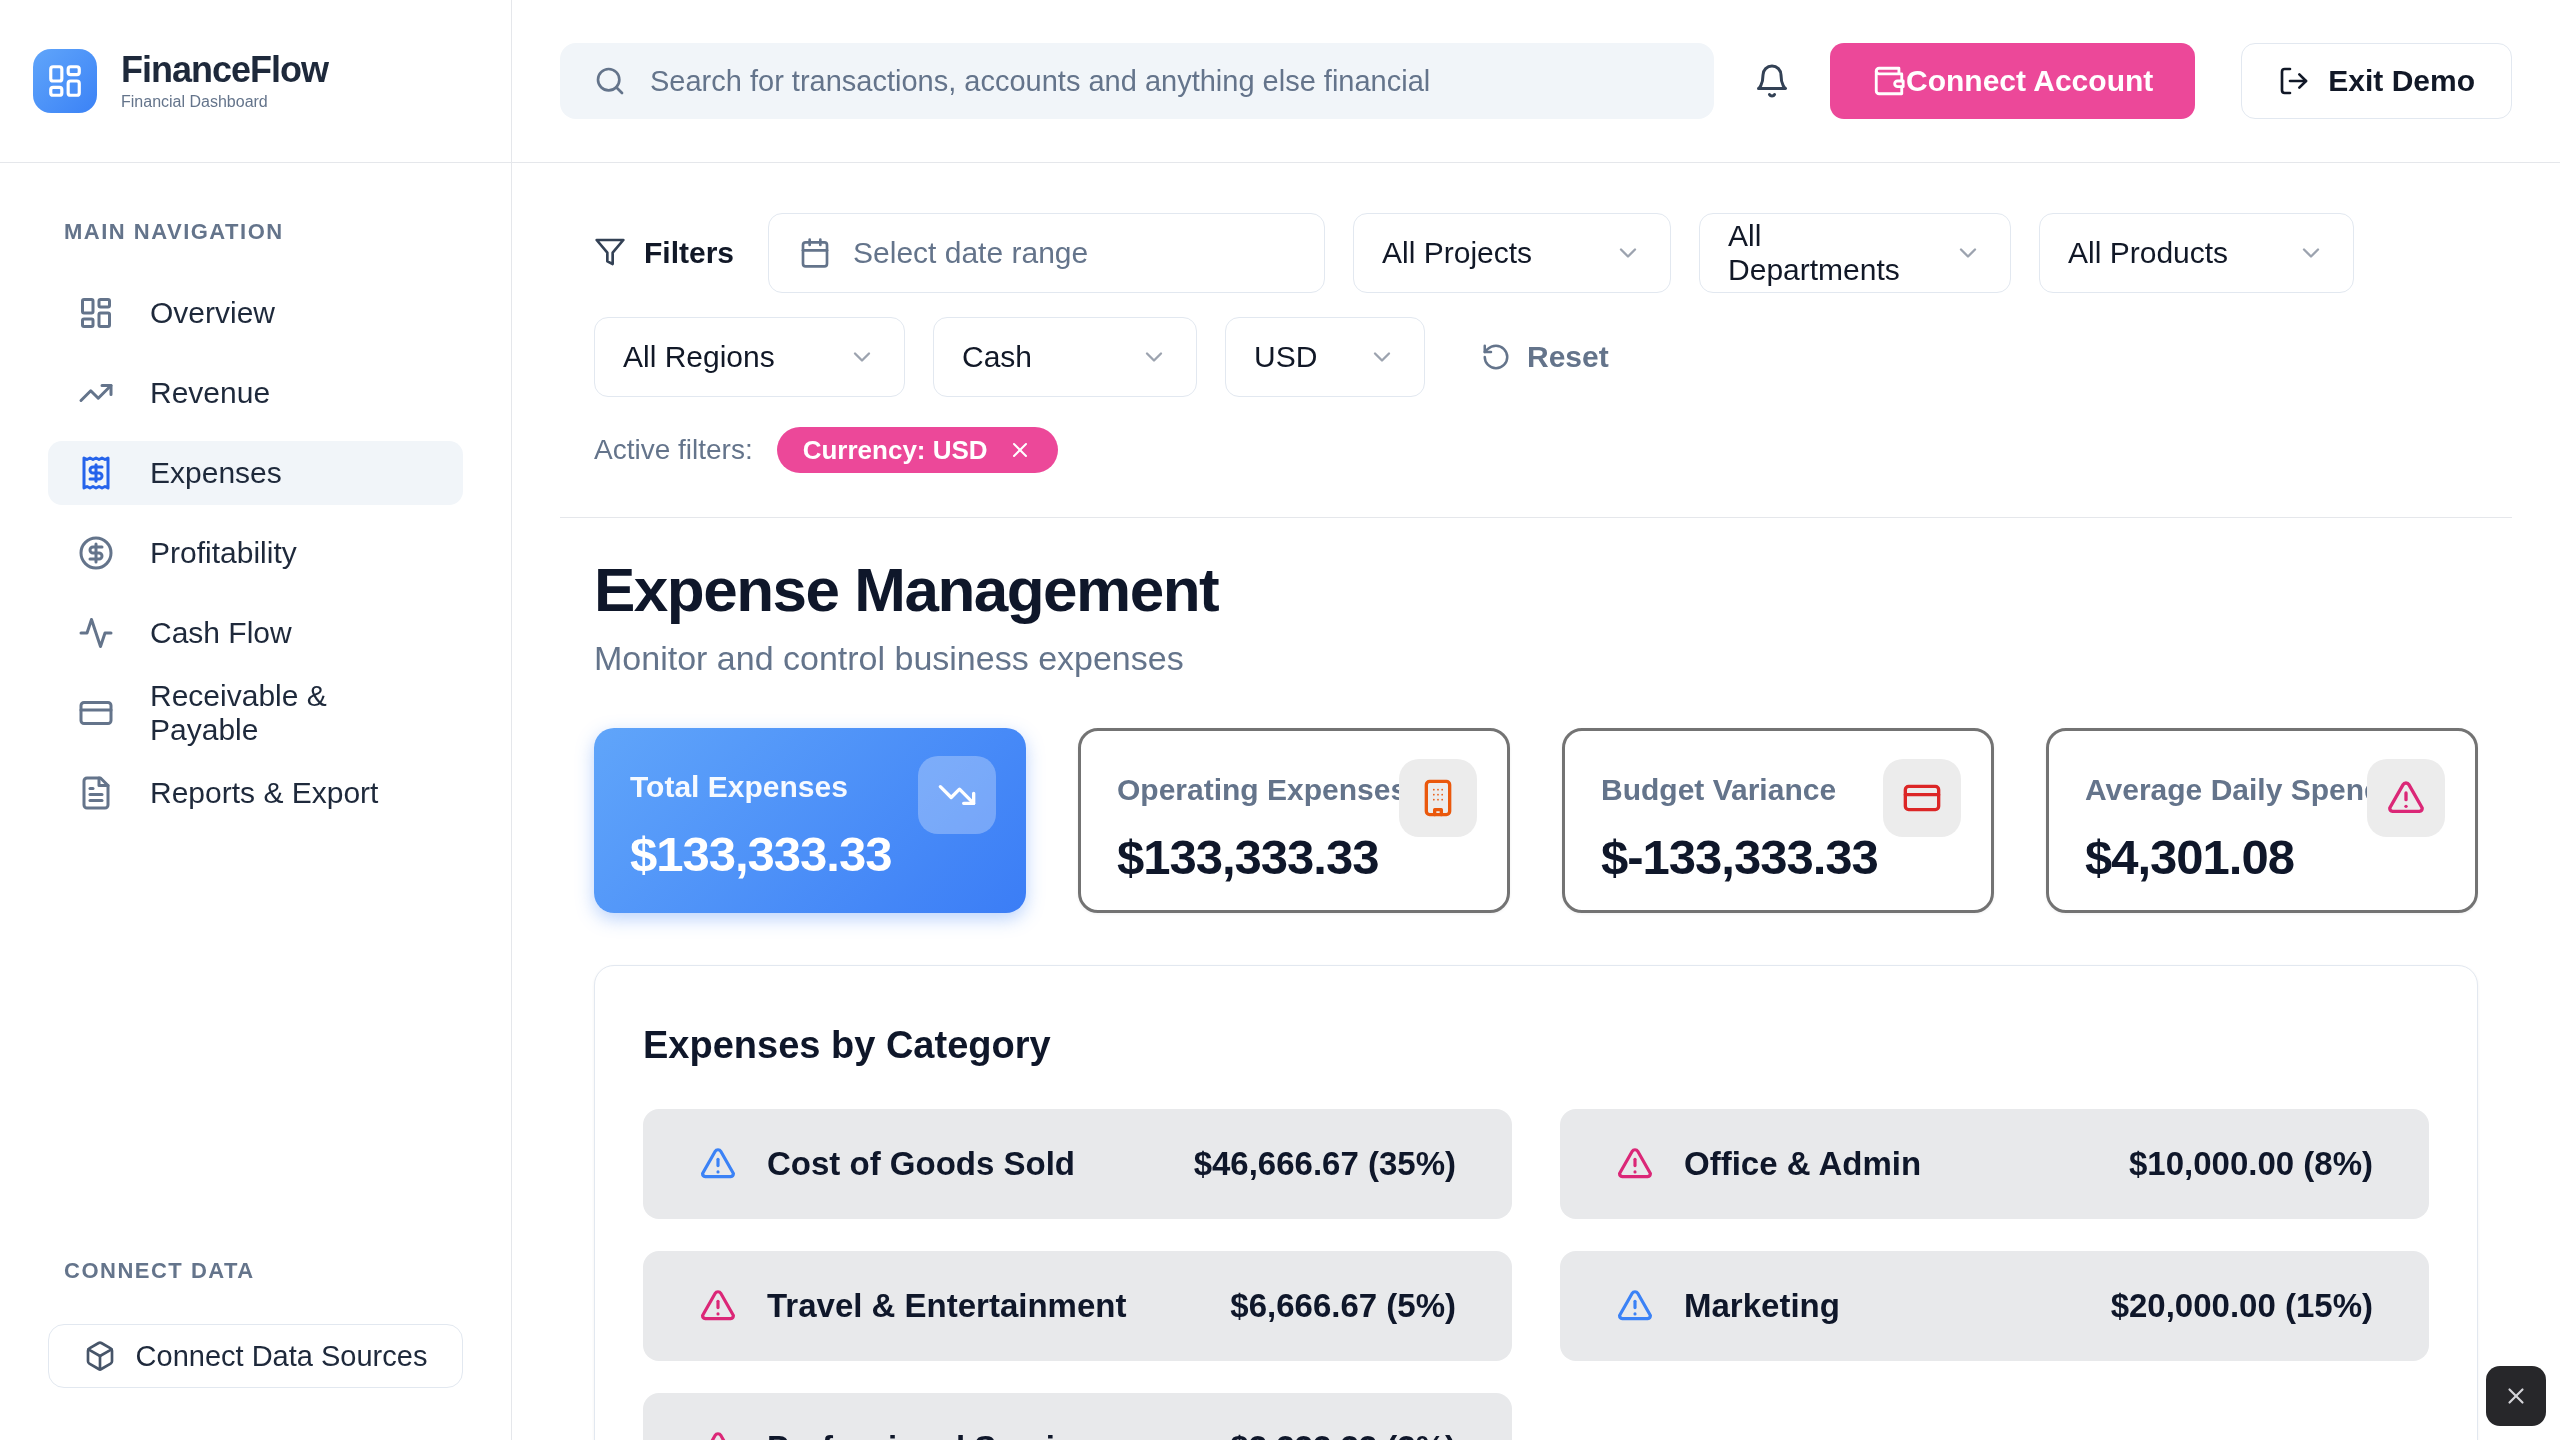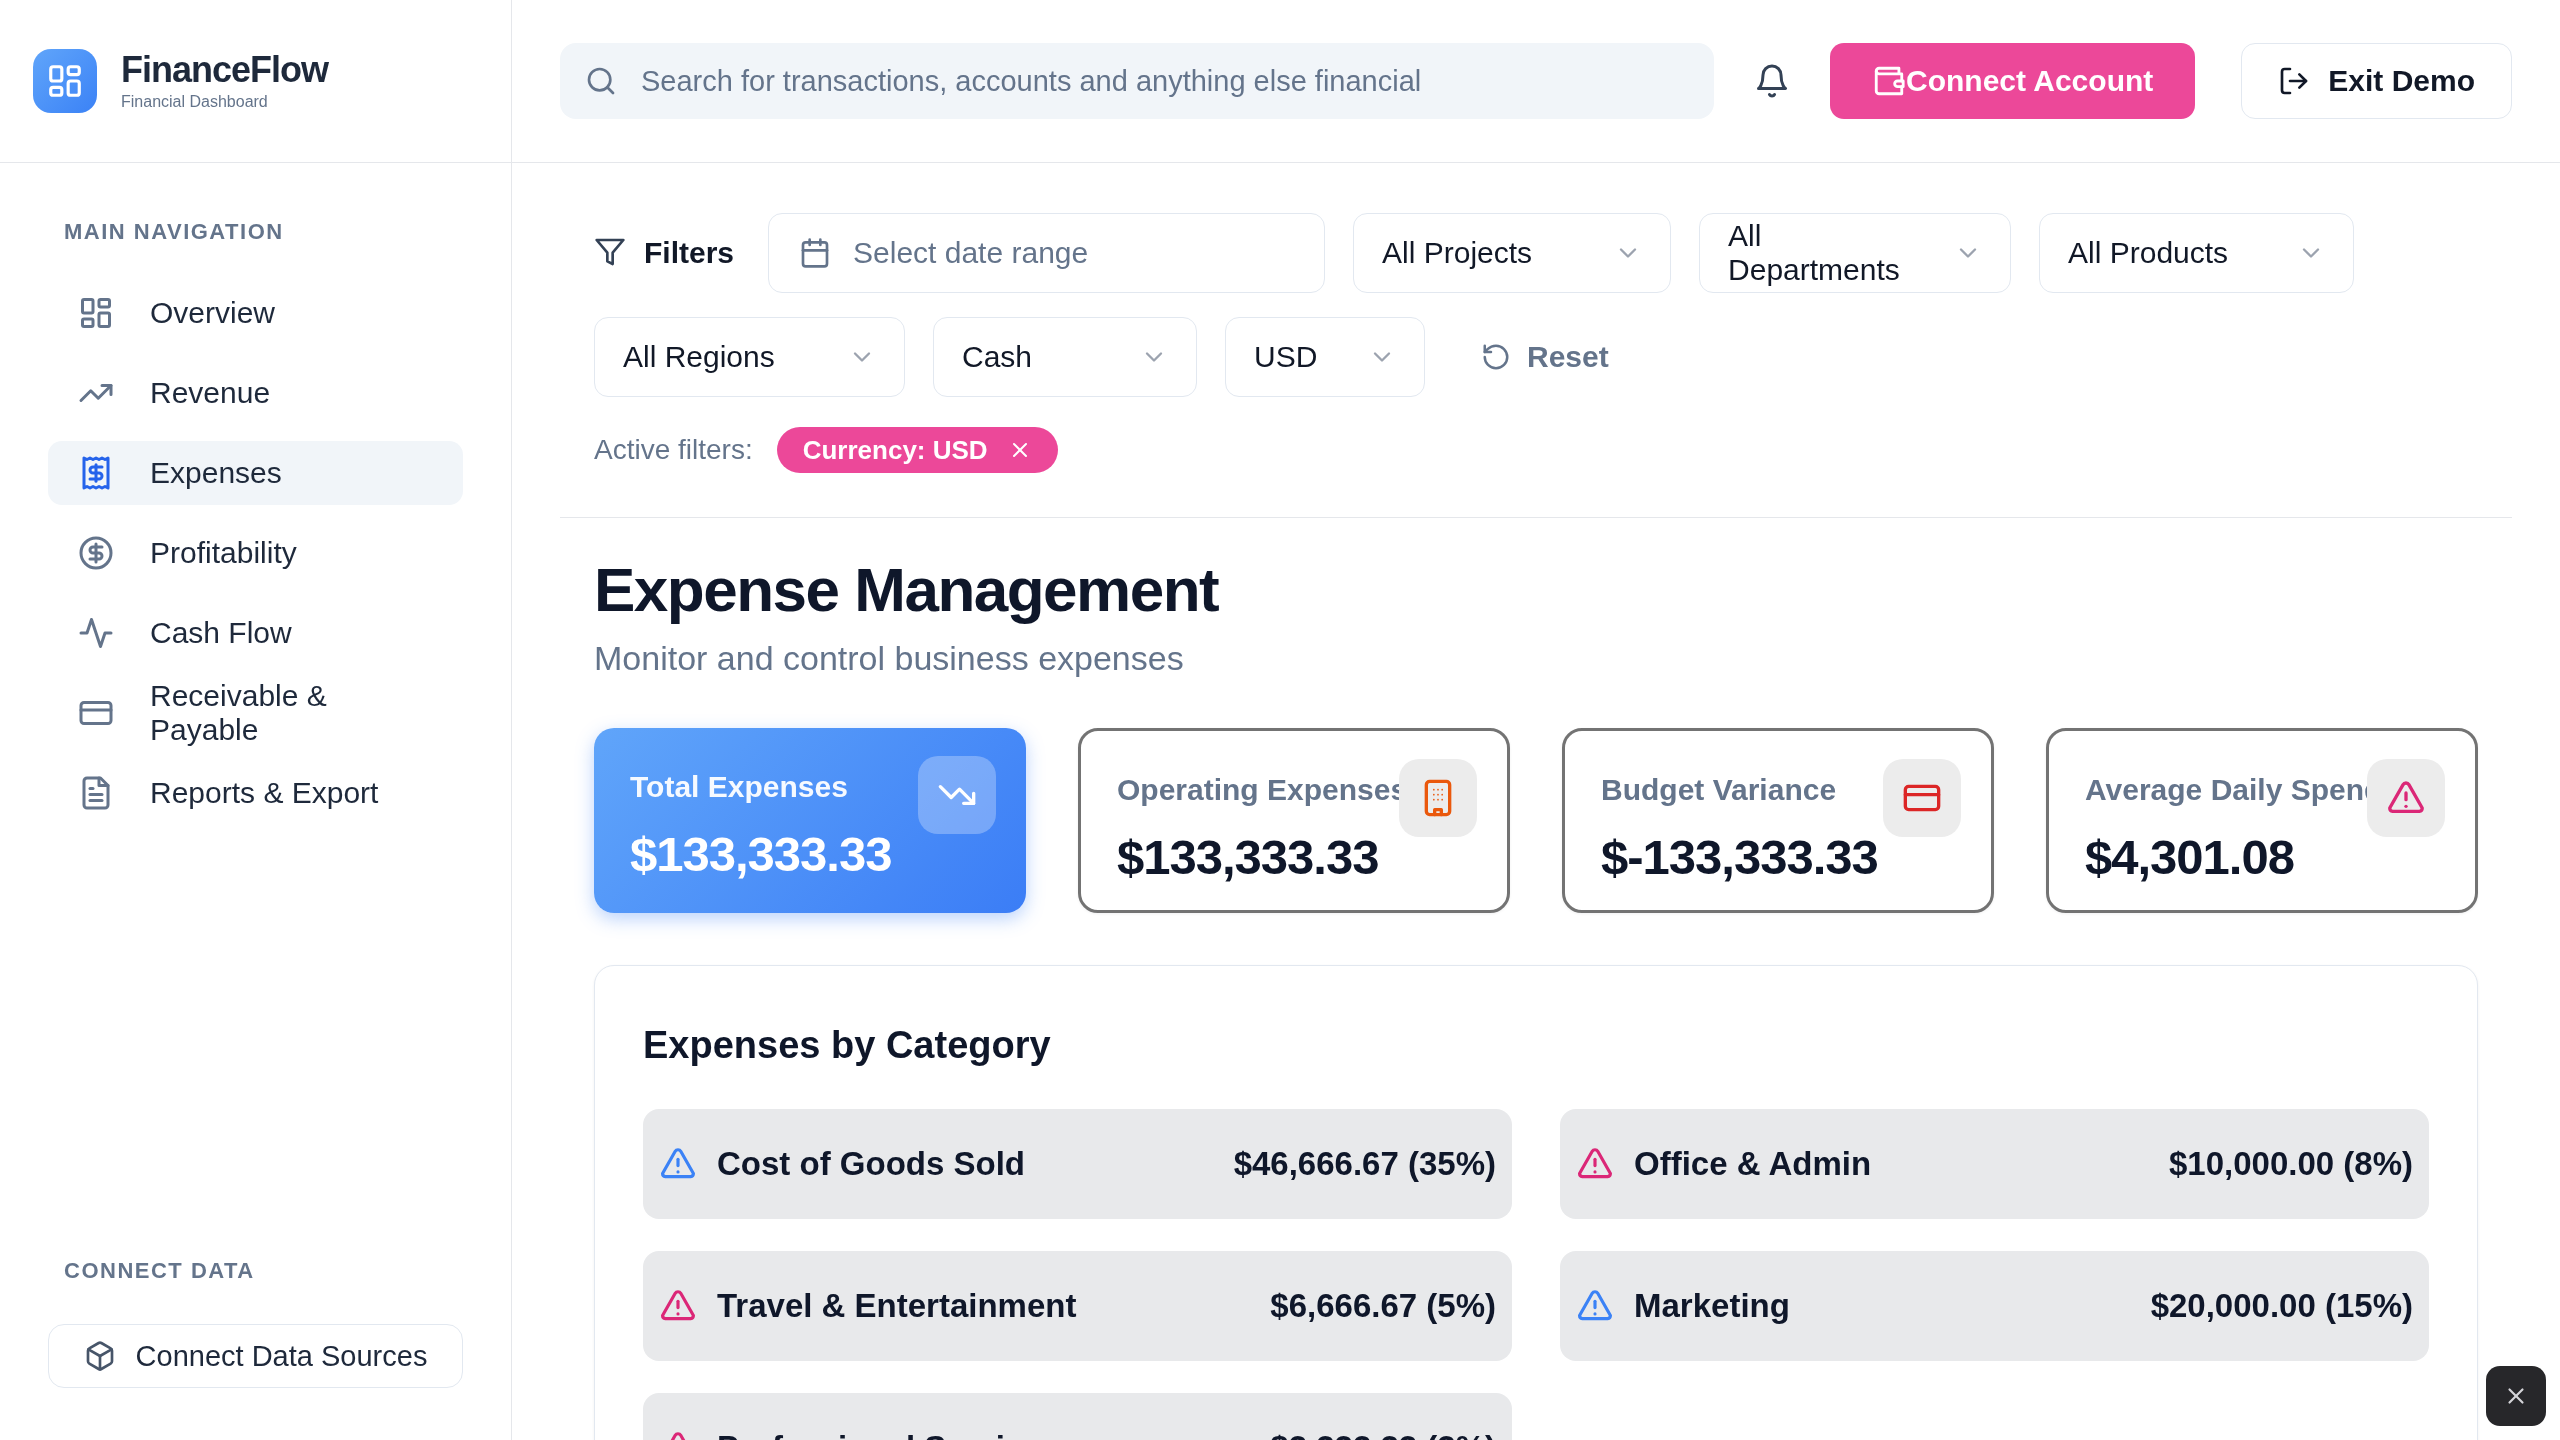--- a/index.html
+++ b/index.html
@@ -23,21 +23,21 @@
   .nav-item.active { background:#f1f5f9; }
   .nav-item.active .nav-ic { color:#2563eb; }
   .sidebar-bottom { margin-top:auto; padding:0 48px 52px; }
   .connect-label { font-size:22px; font-weight:700; letter-spacing:1.5px; color:#64748b; margin:0 0 40px 16px; }
   .connect-btn { width:100%; height:64px; border:1px solid #e2e8f0; border-radius:16px; background:#fff; display:flex; align-items:center; justify-content:center; gap:20px; font-size:29px; font-weight:500; color:#1e293b; font-family:inherit; cursor:pointer; }
   .connect-btn .bx { color:#475569; display:flex; }
 
   
   .main { flex:1; display:flex; flex-direction:column; min-width:0; }
   .topbar { height:163px; min-height:163px; border-bottom:1px solid #e5e7eb; display:flex; align-items:center; gap:30px; padding:0 48px; background:#fff; }
-  .search-box { flex:1; height:76px; background:#f1f5f9; border-radius:16px; display:flex; align-items:center; gap:22px; padding:0 25px; color:#64748b; }
+  .search-box { flex:1; height:76px; background:#f1f5f9; border-radius:16px; display:flex; align-items:center; gap:22px; padding:0 34px; color:#64748b; }
   .search-box input { border:none; background:transparent; outline:none; font-size:29px; color:#334155; flex:1; font-family:inherit; }
   .search-box input::placeholder { color:#64748b; opacity:1; }
   .bell-btn { background:none; border:none; color:#334155; display:flex; padding:0; margin:0 10px; cursor:pointer; }
   .btn-primary { height:76px; padding:0 42px; background:#ec4899; color:#fff; border:none; border-radius:14px; font-size:30px; font-weight:700; display:flex; align-items:center; font-family:inherit; cursor:pointer; }
   .btn-outline { height:76px; padding:0 36px; background:#fff; border:1px solid #e2e8f0; border-radius:14px; font-size:30px; font-weight:700; color:#111827; display:flex; align-items:center; gap:18px; font-family:inherit; cursor:pointer;margin-left:16px; }
 
   .content { flex:1; padding:50px 48px 0; overflow:hidden; }
   .inner { margin:0 34px; }
 
   
@@ -72,21 +72,21 @@
   .stat-card.primary { background:linear-gradient(135deg,#60a5fa,#3b7df6); border:none; box-shadow:0 6px 18px rgba(59,130,246,.35); }
   .primary .stat-label { color:rgba(255,255,255,.95); }
   .primary .stat-value { color:#fff; }
   .primary .stat-icon { background:rgba(255,255,255,.28); color:#fff; }
   .ic-orange { color:#ea580c; } .ic-red { color:#dc2626; } .ic-pink { color:#db2777; }
 
   
   .panel { margin-top:52px; border:1px solid #e2e8f0; border-radius:20px; background:#fff; padding:58px 48px; height:540px; box-shadow:0 1px 3px rgba(15,23,42,.06); }
   .panel-title { font-size:38px; font-weight:700; color:#0f172a; margin:0; }
   .cat-grid { display:grid; grid-template-columns:1fr 1fr; gap:32px 48px; margin-top:42px; }
-  .cat-row { height:110px; background:#e8e9eb; border-radius:16px; display:flex; align-items:center; gap:20px; padding:0 16px; }
+  .cat-row { height:110px; background:#e8e9eb; border-radius:16px; display:flex; align-items:center; gap:30px; padding:0 56px; }
   .cat-icon { display:flex; flex:none; }
   .cat-icon.blue { color:#3b82f6; } .cat-icon.pink { color:#db2777; }
   .cat-name { font-size:33px; font-weight:600; color:#0f172a; flex:1; }
   .cat-value { font-size:33px; font-weight:700; color:#0f172a; white-space:nowrap; }
 
   .close-fab { position:fixed; right:14px; bottom:14px; width:60px; height:60px; border-radius:14px; background:#27272a; color:#d4d4d8; border:none; display:flex; align-items:center; justify-content:center; cursor:pointer; }
 </style>
 </head>
 <body>
 

